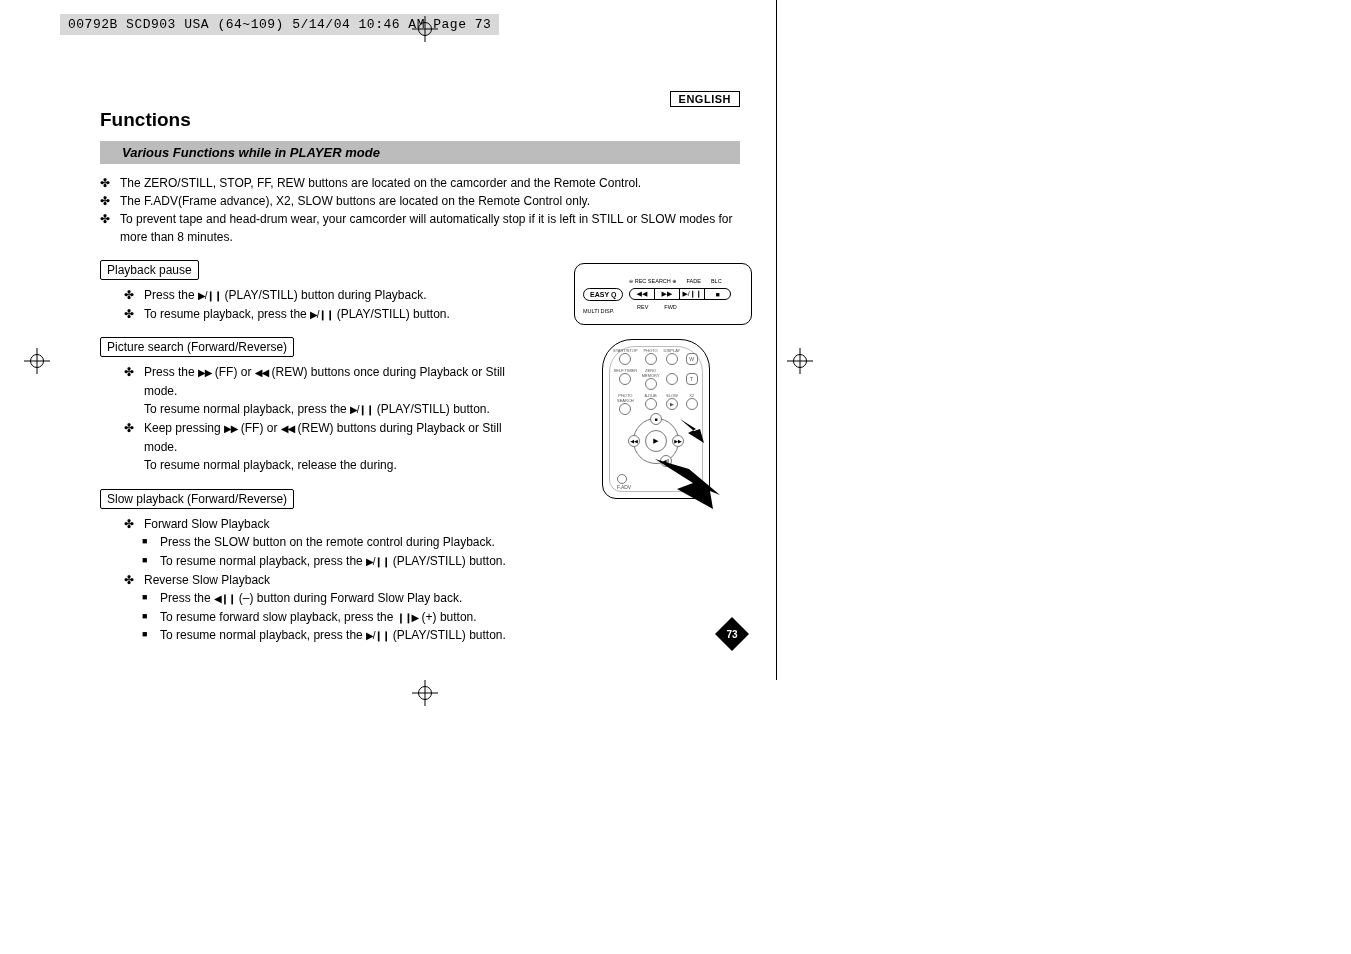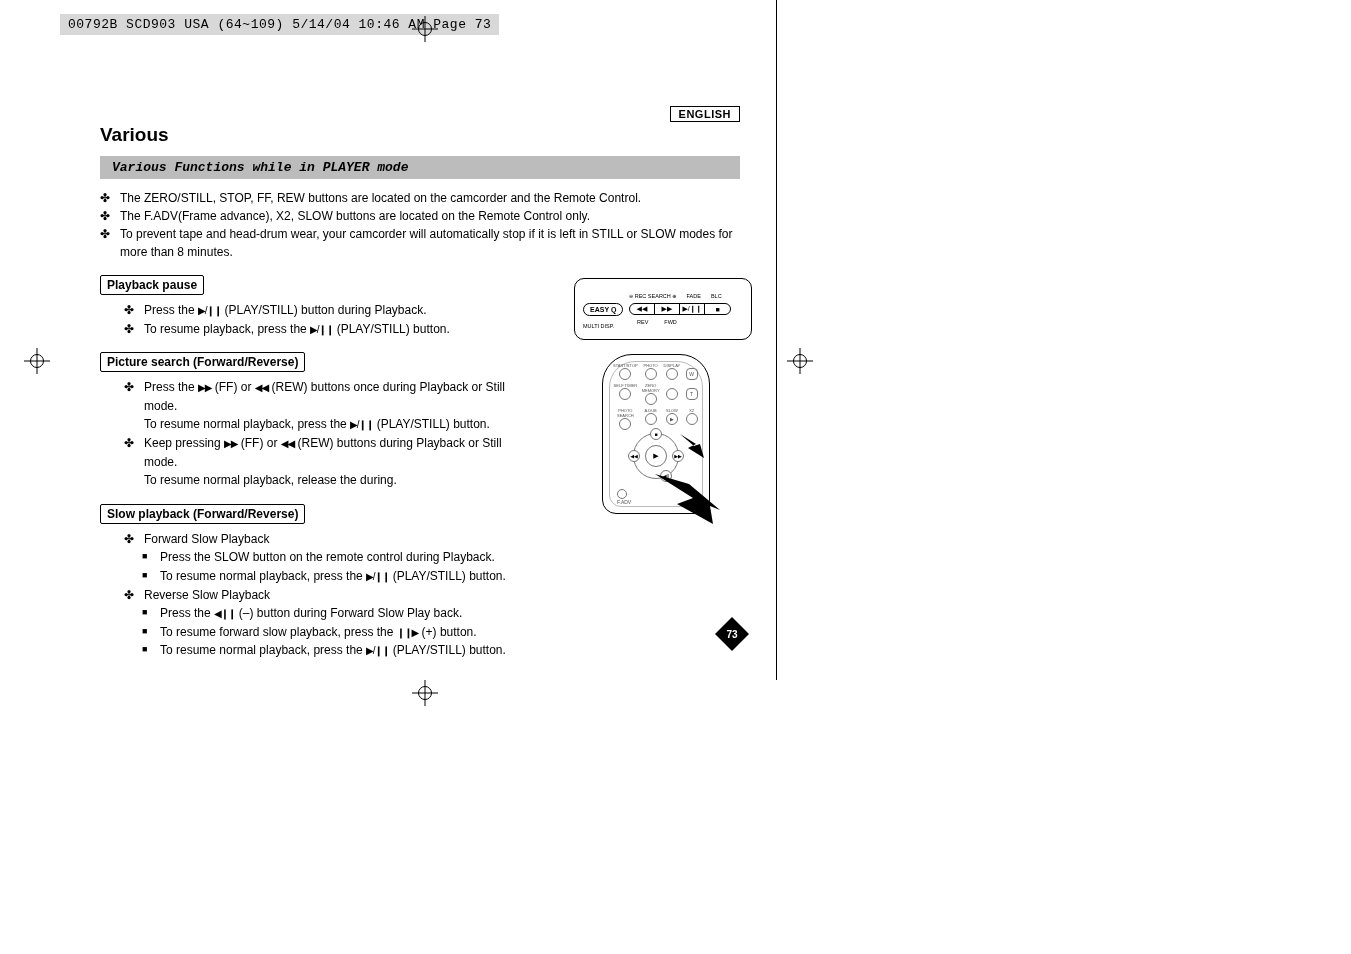--- a/index.html
+++ b/index.html
@@ -36,58 +36,58 @@
     }
     .cm-top { top: 16px; left: 412px; }
     .cm-left { top: 348px; left: 24px; }
     .cm-right { top: 348px; left: 787px; }
     .cm-bottom { top: 680px; left: 412px; }
     .center-rule-v {
       position: absolute; top: 0; left: 776px; width: 1px; height: 680px; background: #000;
     }
     .page {
       position: absolute;
-      top: 106px;
+      top: 91px;
       left: 100px;
       width: 640px;
     }
     .lang-box {
       position: absolute;
       right: 0; top: 0;
       border: 1.5px solid #000;
       font-size: 11px;
       font-weight: bold;
       padding: 1px 8px;
       letter-spacing: 0.5px;
     }
     .title {
       font-size: 19px;
       font-weight: bold;
       margin-top: 18px;
     }
     .subtitle-bar {
       margin-top: 10px;
       background: #bcbcbc;
-      padding: 4px 12px;
+      padding: 4px 22px;
       font-style: italic;
-      font-family: Liberation Mono, monospace;
+      font-family: Liberation Sans, sans-serif;
       font-weight: bold;
       font-size: 13px;
     }
     .intro-list {
       margin-top: 10px;
       font-size: 12px;
       line-height: 1.5;
     }
     .intro-list li { list-style: none; display: flex; gap: 6px; padding-left: 0; }
     .intro-list li .bul { flex: 0 0 14px; }
     .section-head {
       margin-top: 14px;
       font-size: 12px;
-      font-weight: bold;
+      font-weight: normal;
       border: 1px solid #000;
       display: inline-block;
       padding: 2px 6px;
       border-radius: 2px;
     }
     .sub-list {
       margin-top: 6px;
       font-size: 12px;
       line-height: 1.55;
       padding-left: 24px;
@@ -194,21 +194,21 @@
 <div class="cropmark cm-right">
     <div class="circ"></div>
   </div>
 <div class="cropmark cm-bottom">
     <div class="circ"></div>
   </div>
 <div class="center-rule-v"></div>
 
 <div class="page">
   <div class="lang-box">ENGLISH</div>
-  <div class="title">Various</div>
+  <div class="title">Functions</div>
   <div class="subtitle-bar">Various Functions while in PLAYER mode</div>
 
   <ul class="intro-list">
     <li>
         <span class="bul">✤</span>
         <span>The ZERO/STILL, STOP, FF, REW buttons are located on the camcorder and the Remote Control.</span>
       </li>
     <li>
         <span class="bul">✤</span>
         <span>The F.ADV(Frame advance), X2, SLOW buttons are located on the Remote Control only.</span>

